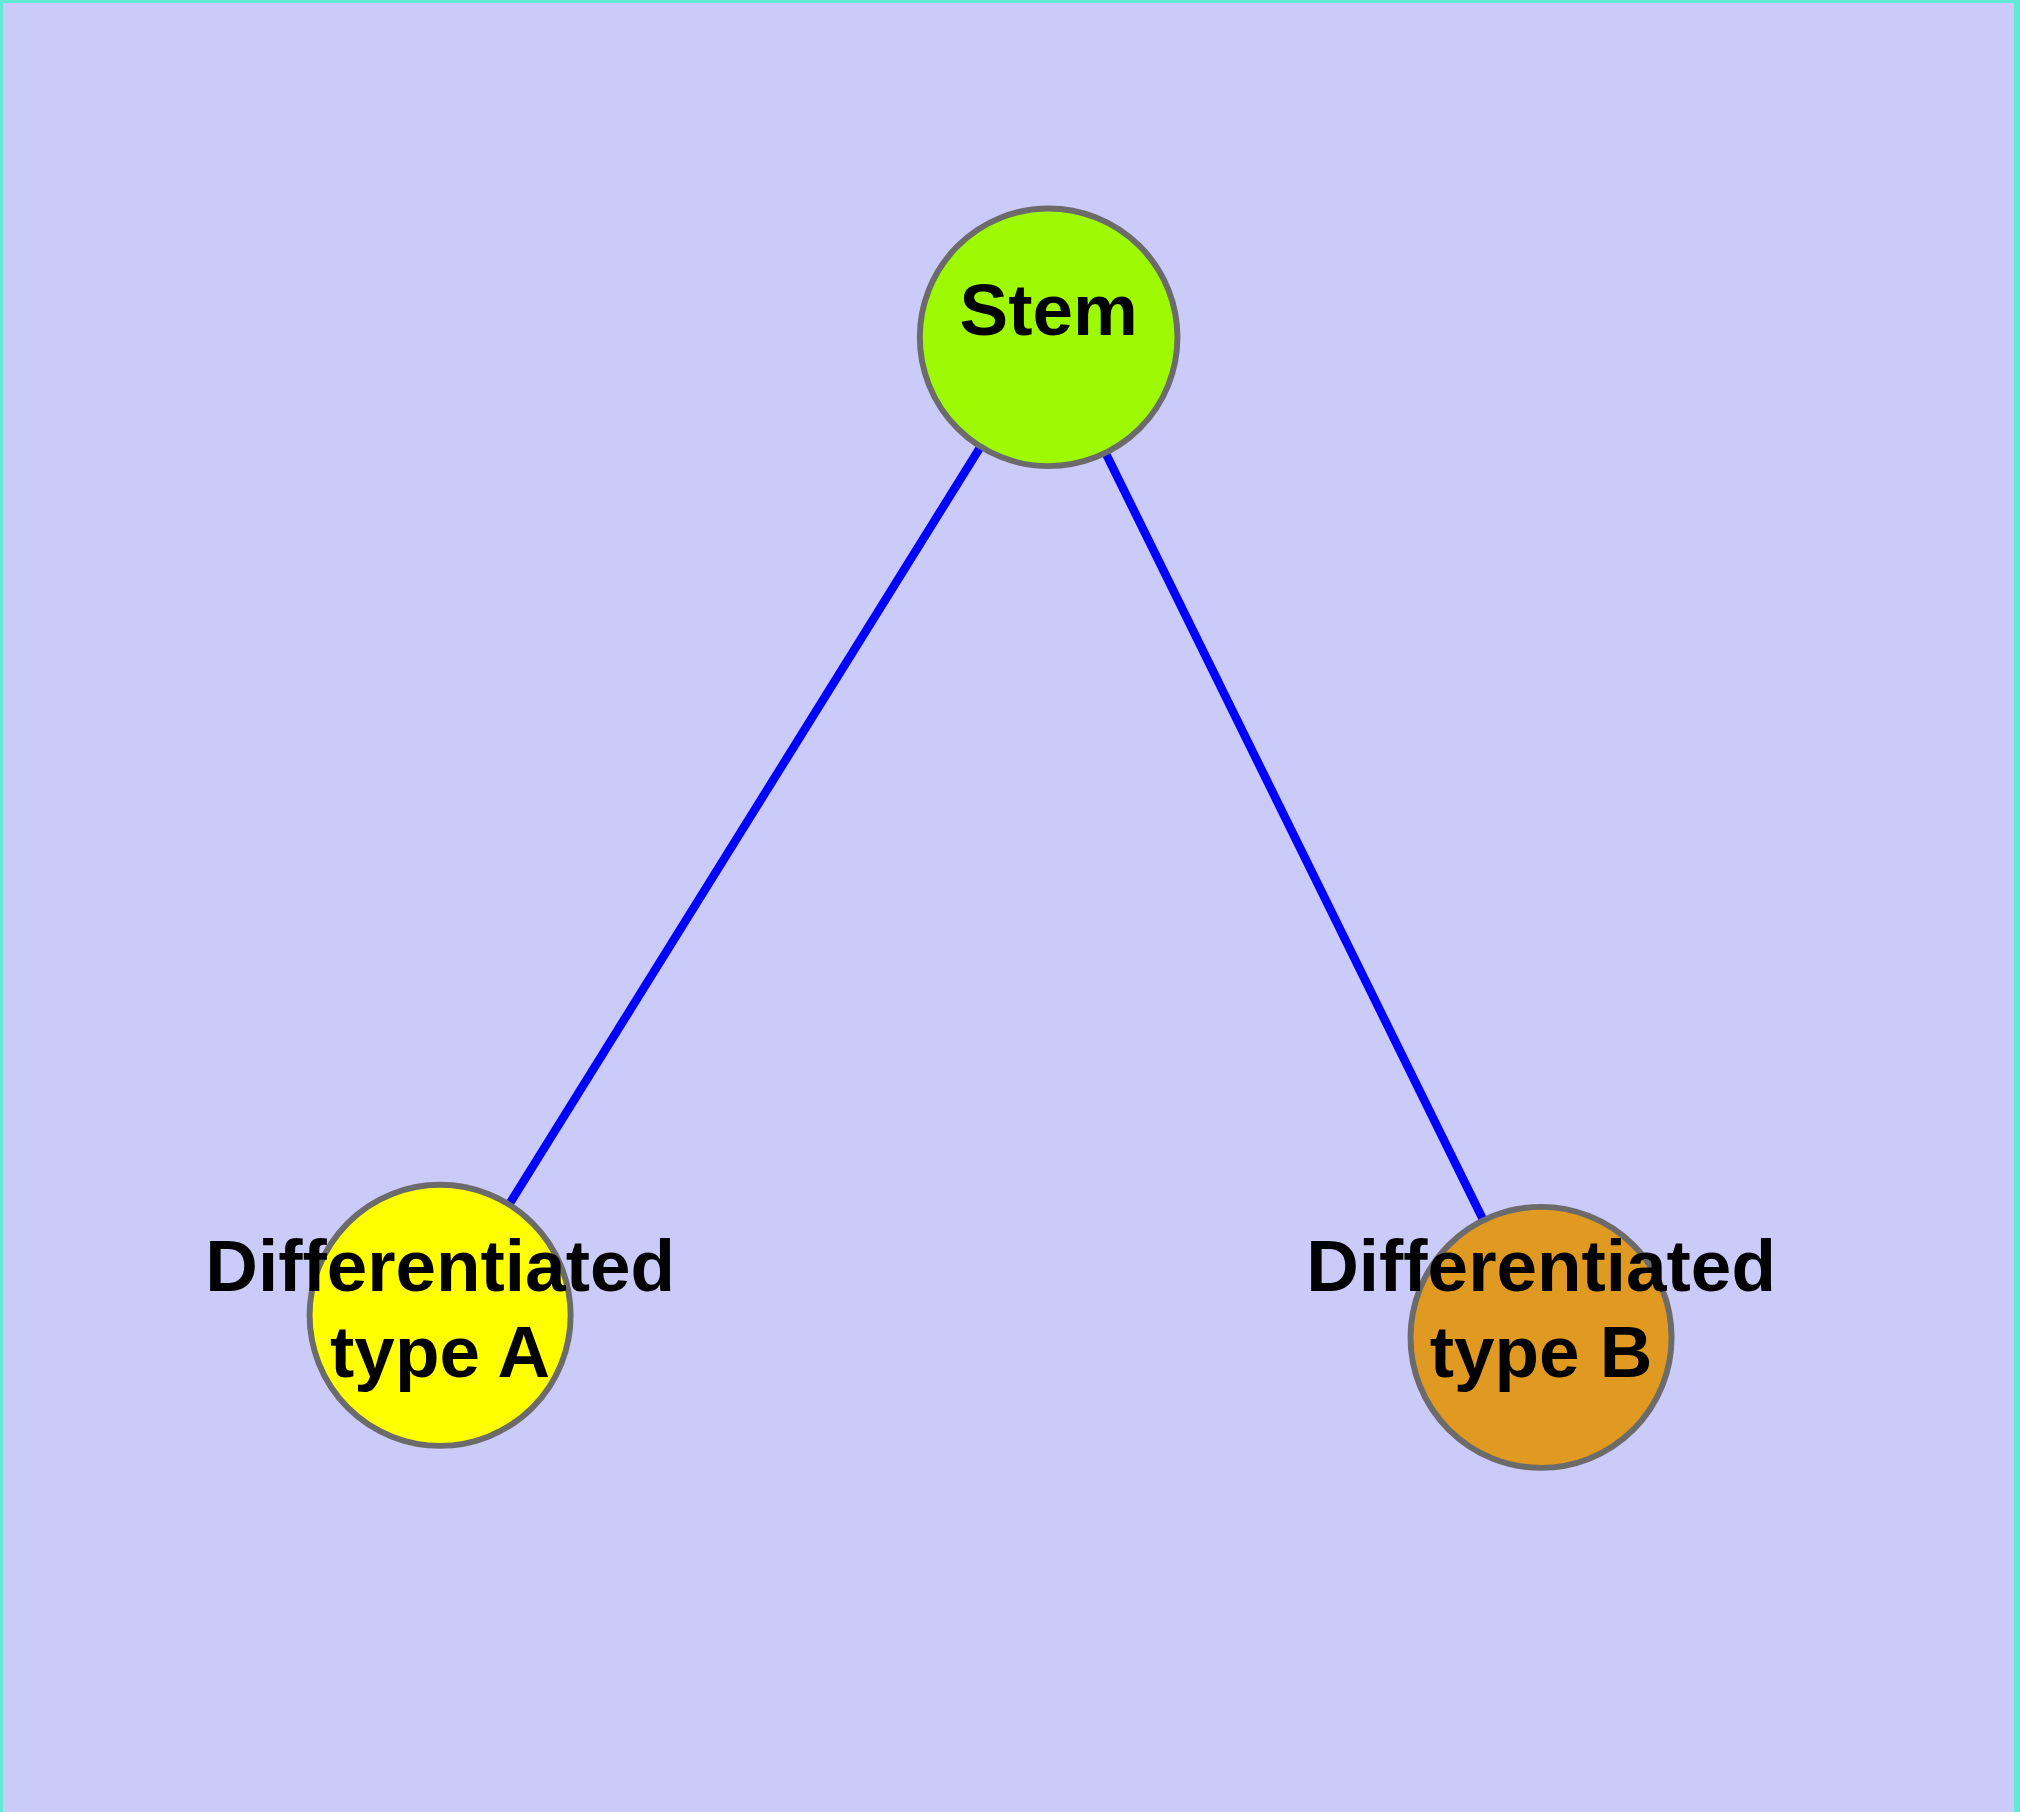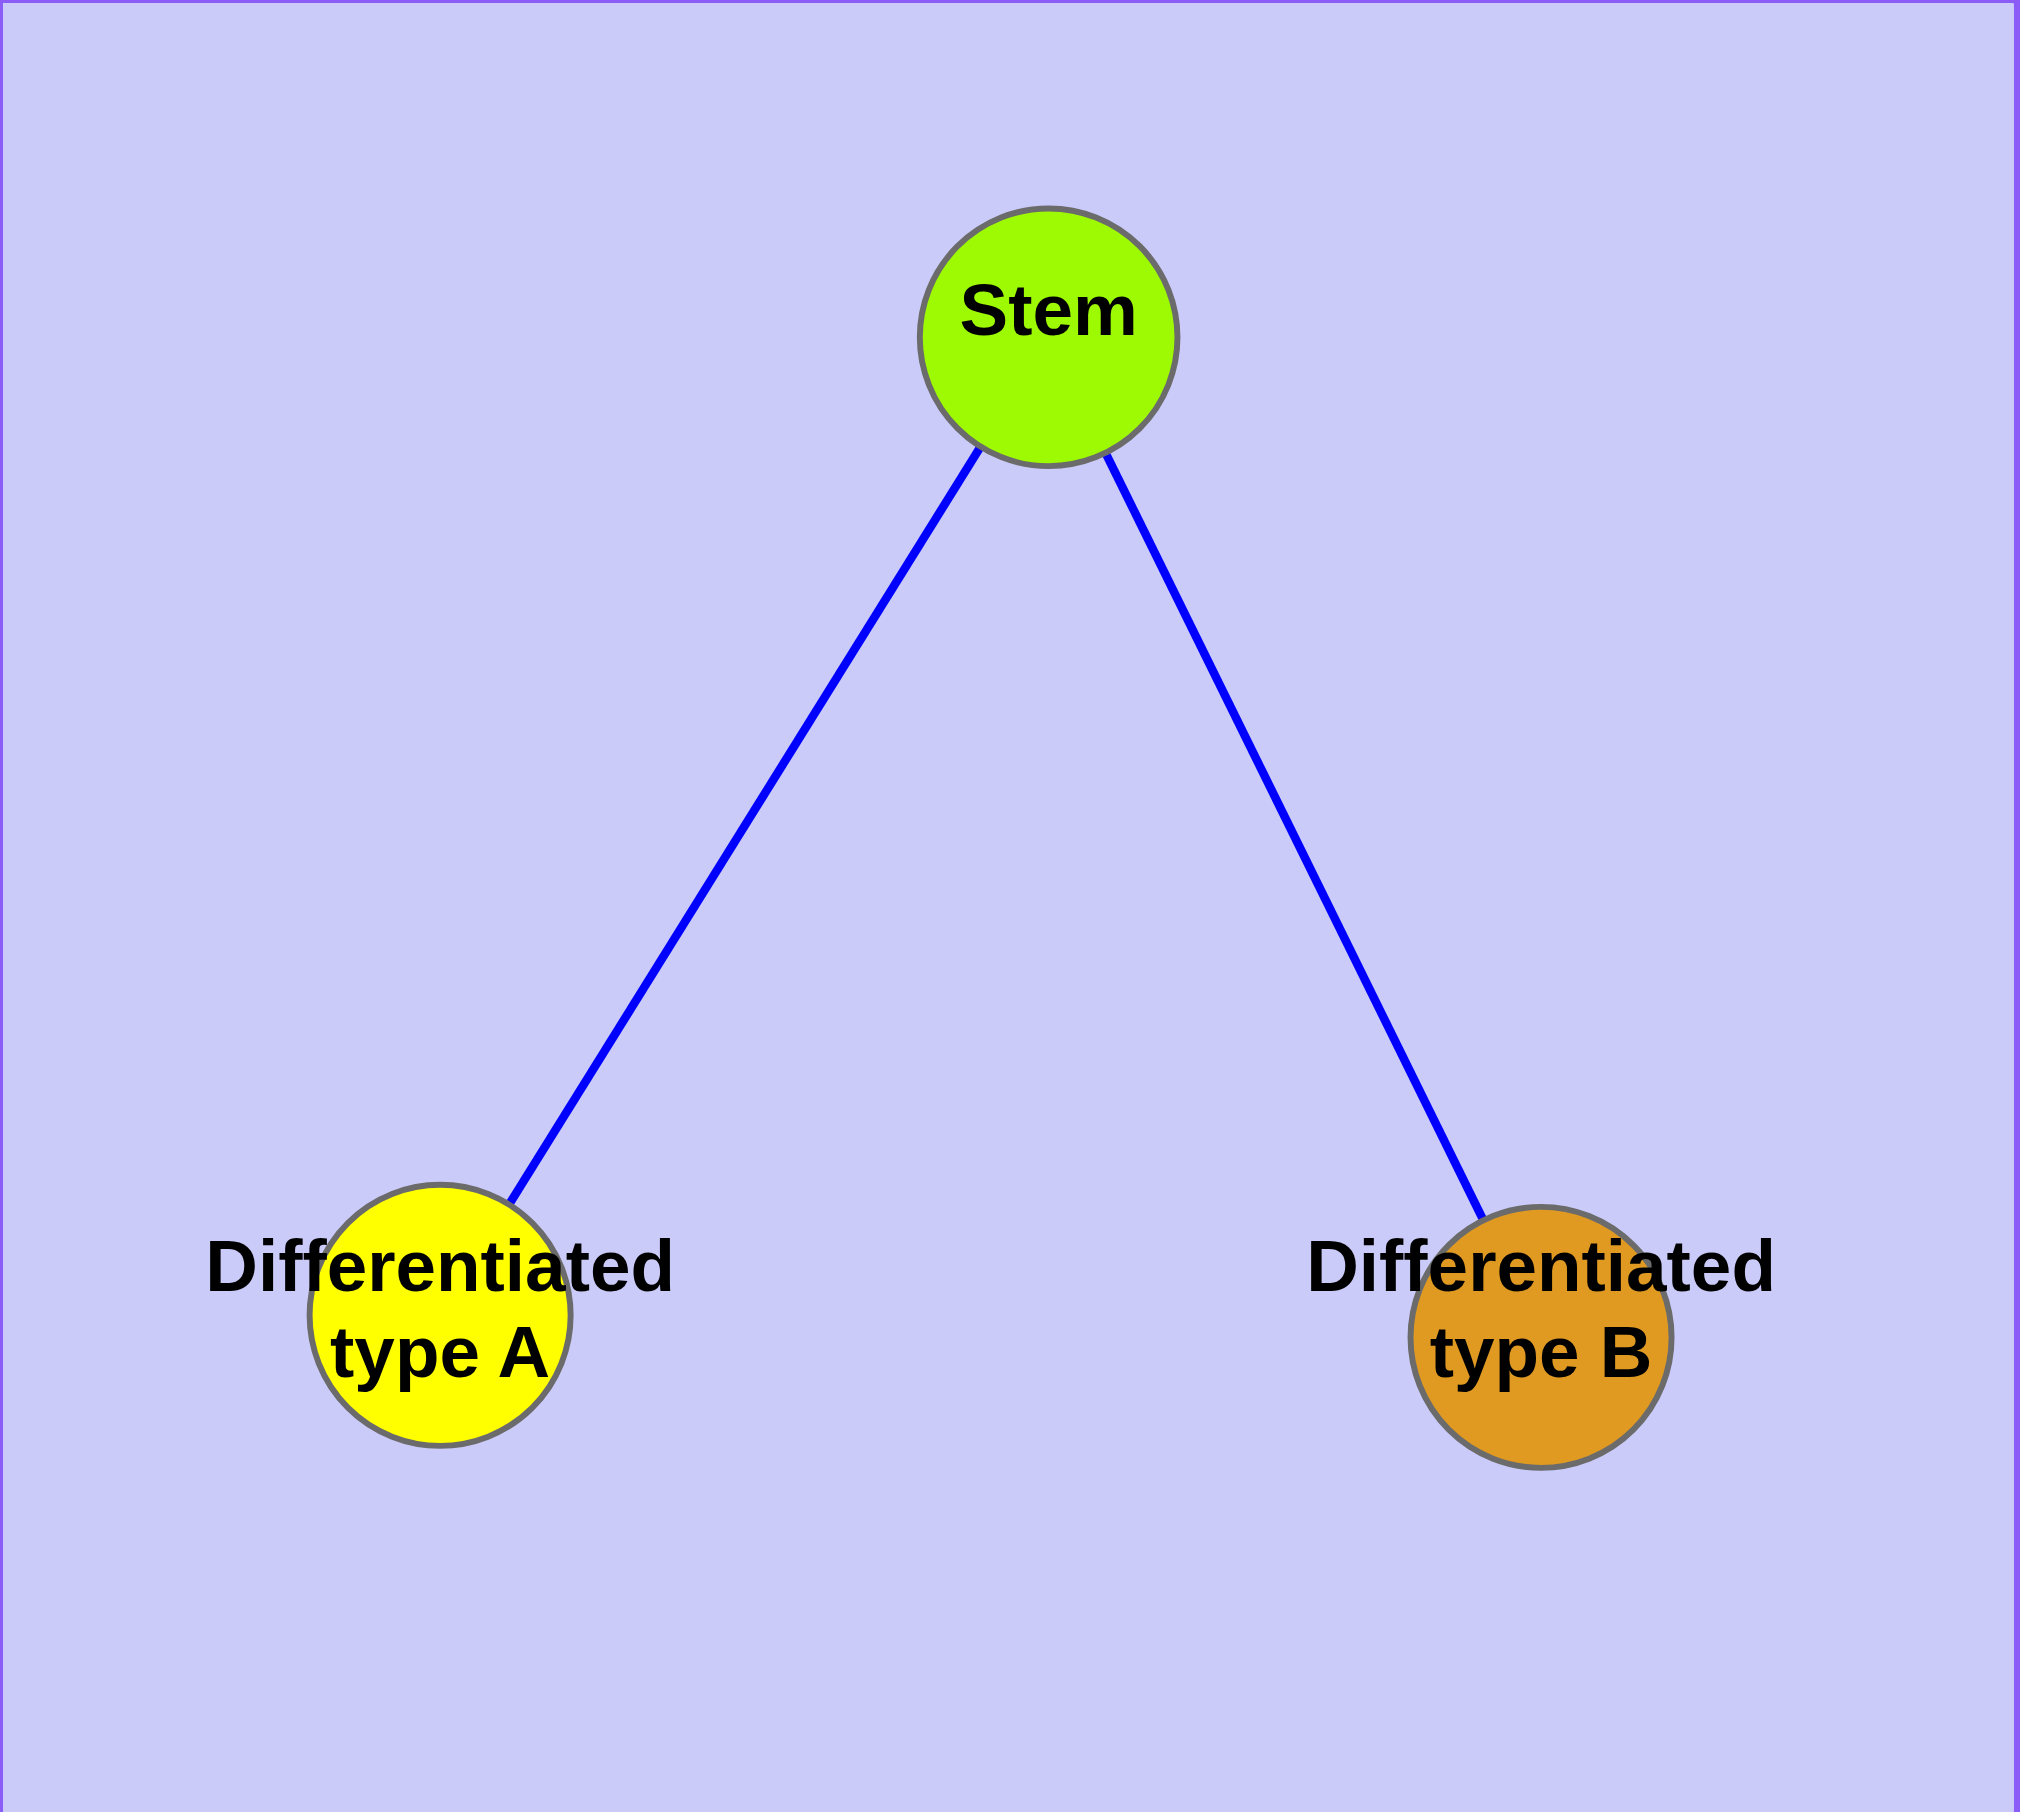--- a/index.html
+++ b/index.html
@@ -6,21 +6,21 @@
   html, body {
     margin: 0;
     padding: 0;
     background: #ffffff;
   }
   #canvas {
     position: relative;
     width: 2021px;
     height: 1812px;
     overflow: hidden;
-    background: #8b5cf6;
+    background: #5eead4;
     font-family: "Liberation Sans", "DejaVu Sans", sans-serif;
   }
   #plot-bg {
     position: absolute;
     left: 3.4px;
     top: 3.4px;
     width: 2010px;
     height: 1809px;
   }
   #graph-svg {

